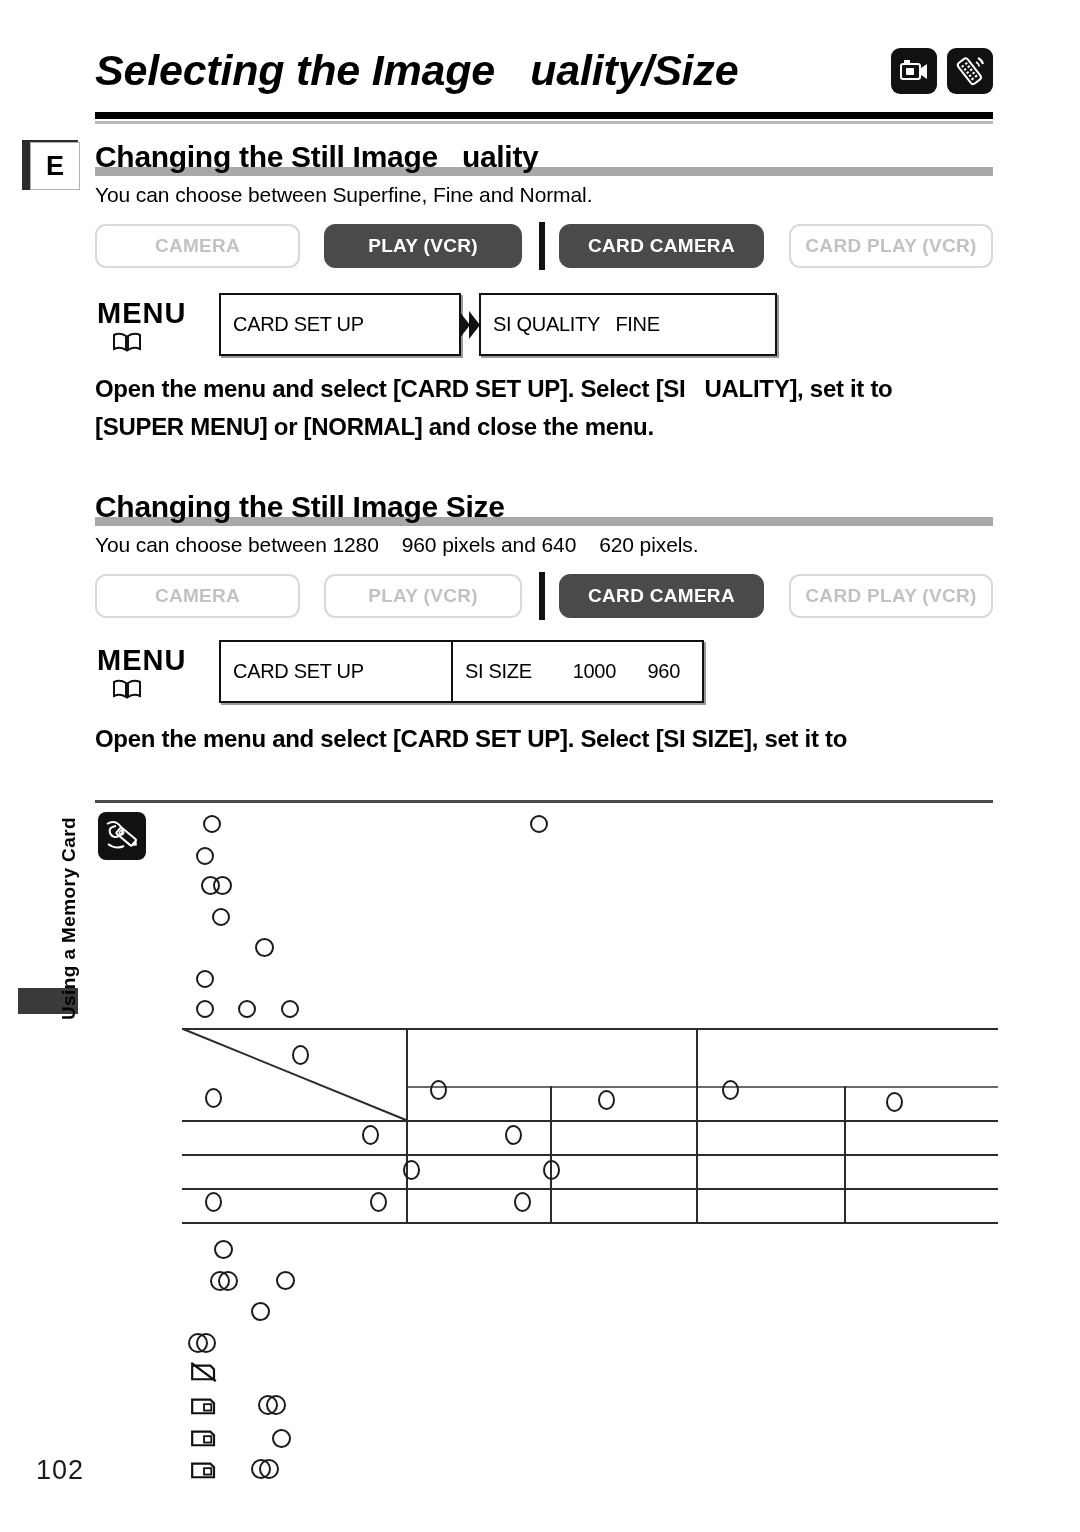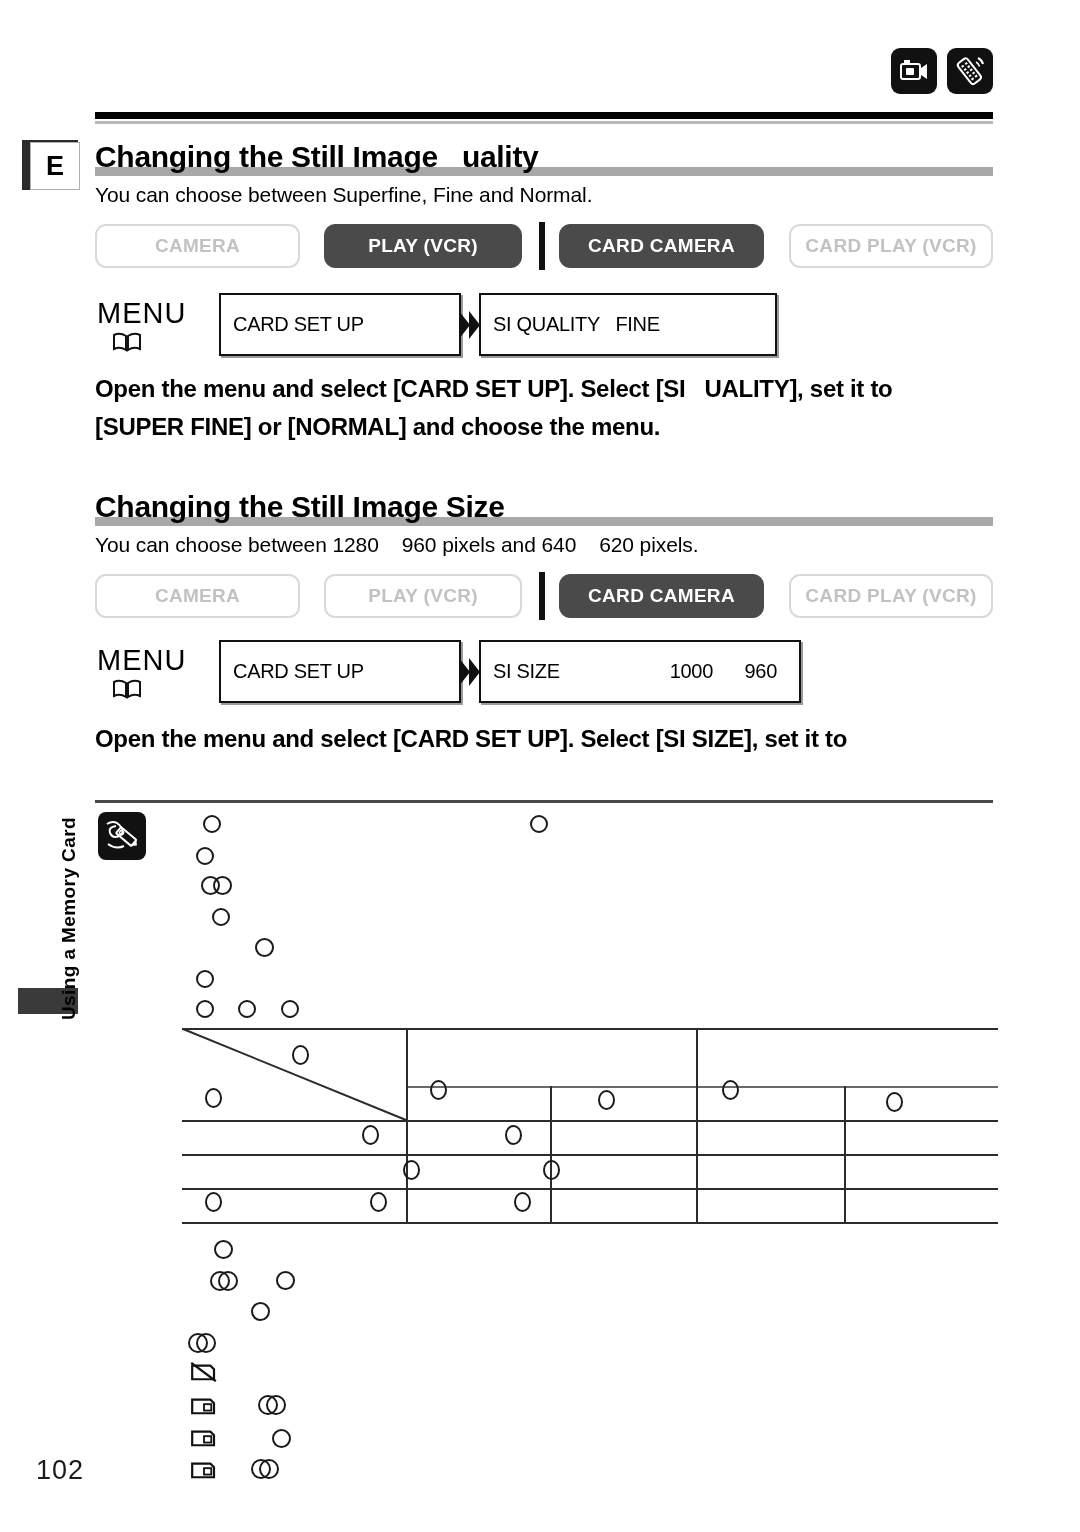--- a/index.html
+++ b/index.html
@@ -183,21 +183,21 @@
     position: absolute;
     width: 6px;
     height: 48px;
     background: #111111;
   }
 
   
   .menu-word {
     position: absolute;
     font-size: 29px;
-    font-weight: normal;
+    font-weight: bold;
     letter-spacing: 1px;
   }
   .book-icon {
     position: absolute;
     width: 30px;
     height: 22px;
   }
   .menu-box {
     position: absolute;
     box-sizing: border-box;
@@ -279,20 +279,21 @@
 <body>
 
 <div class="lang-tab"></div>
 <div class="lang-badge">E</div>
 
 <div class="side-tab-block"></div>
 <div class="side-vertical-label">Using a Memory Card</div>
 <div class="page-number">102</div>
 
 <div class="title-row">
+  <div class="page-title">Selecting the Image   uality/Size</div>
   <div class="title-icons">
     <div class="ticon">
       <svg width="34" height="30" viewBox="0 0 34 30">
         <rect x="4" y="8" width="19" height="15" rx="2" fill="none" stroke="#ffffff" stroke-width="2"></rect>
         <rect x="9" y="12" width="8" height="7" rx="1" fill="#ffffff"></rect>
         <path d="M24 12 L30 8 L30 23 L24 19 Z" fill="#ffffff"></path>
         <rect x="7" y="4" width="6" height="4" fill="#ffffff"></rect>
       </svg>
     </div>
     <div class="ticon">
@@ -346,21 +347,21 @@
 <div class="menu-arrow" style="left:457px; top:308px;">
   <svg width="26" height="34" viewBox="0 0 26 34">
     <path d="M2 3 L13 17 L2 31 Z" fill="#111"></path>
     <path d="M12 3 L23 17 L12 31 Z" fill="#111"></path>
   </svg>
 </div>
 <div class="menu-box" style="left:479px; top:293px; width:298px; height:63px;">
   <span class="menu-box-label">SI QUALITY   FINE</span>
 </div>
 
-<div class="instruction" style="left:95px; top:370px; width:900px;"><span>Open the menu and select [CARD SET UP]. Select [SI   UALITY], set it to</span><br><span>[SUPER FINE] or [NORMAL] and choose the menu.</span></div>
+<div class="instruction" style="left:95px; top:370px; width:900px;"><span>Open the menu and select [CARD SET UP]. Select [SI   UALITY], set it to</span><br><span>[SUPER MENU] or [NORMAL] and close the menu.</span></div>
 
 <div class="sec-underline" style="left:95px; top:517px; width:898px;"></div>
 <div class="sec-head" style="left:95px; top:490px;">Changing the Still Image Size</div>
 <div class="body-text" style="left:95px; top:533px;">You can choose between 1280    960 pixels and 640    620 pixels.</div>
 
 <div class="mode-row" style="left:95px; top:574px; width:898px;">
   <div class="mode-btn off" style="left:0px; top:0px; width:205px;">CAMERA</div>
   <div class="mode-btn off" style="left:229px; top:0px; width:198px;">PLAY (VCR)</div>
   <div class="mode-divider" style="left:444px; top:-2px;"></div>
   <div class="mode-btn on" style="left:464px; top:0px; width:205px;">CARD CAMERA</div>
@@ -376,21 +377,21 @@
 </div>
 <div class="menu-box" style="left:219px; top:640px; width:242px; height:63px;">
   <span class="menu-box-label">CARD SET UP</span>
 </div>
 <div class="menu-arrow" style="left:457px; top:655px;">
   <svg width="26" height="34" viewBox="0 0 26 34">
     <path d="M2 3 L13 17 L2 31 Z" fill="#111"></path>
     <path d="M12 3 L23 17 L12 31 Z" fill="#111"></path>
   </svg>
 </div>
-<div class="menu-box" style="left:479px; top:640px; width:322px; height:63px; justify-content:space-between;">
+<div class="menu-box" style="left:451px; top:640px; width:253px; height:63px; justify-content:space-between;">
   <span class="menu-box-label">SI SIZE</span>
   <span class="menu-box-label" style="padding-right:22px; padding-left:0;">1000      960</span>
 </div>
 
 <div class="instruction" style="left:95px; top:720px; width:900px;"><span>Open the menu and select [CARD SET UP]. Select [SI SIZE], set it to</span><br></div>
 
 <div class="notes-rule" style="top:800px;"></div>
 <div class="note-icon" style="left:98px; top:812px;">
   <svg width="40" height="40" viewBox="0 0 40 40">
     <path d="M5 8 q8 -5 14 3 q4 6 -2 9 q-6 3 -9 -3 q-2 -6 6 -7" fill="none" stroke="#ffffff" stroke-width="2"></path>

